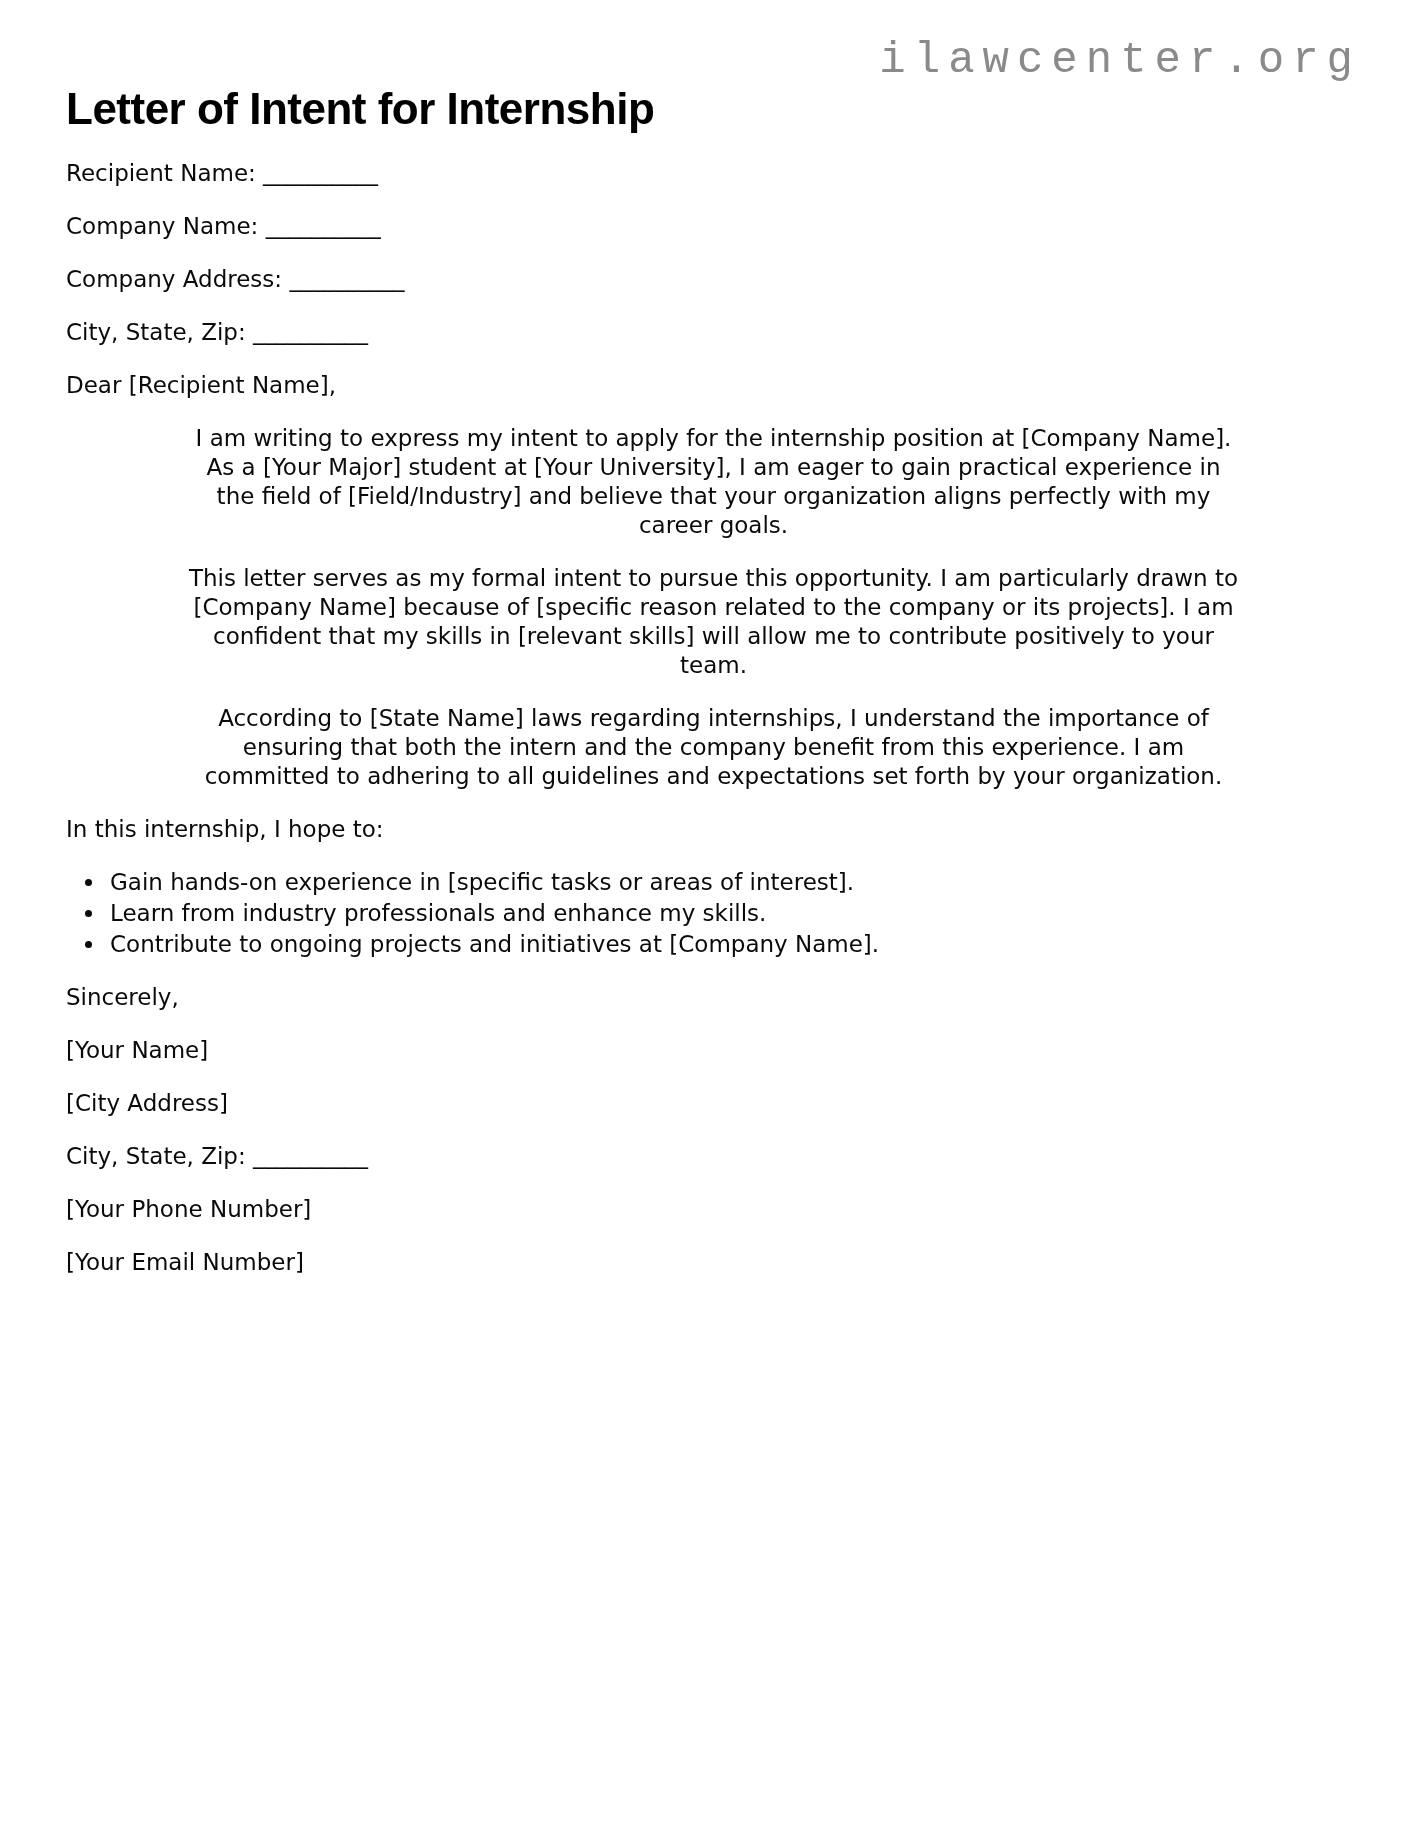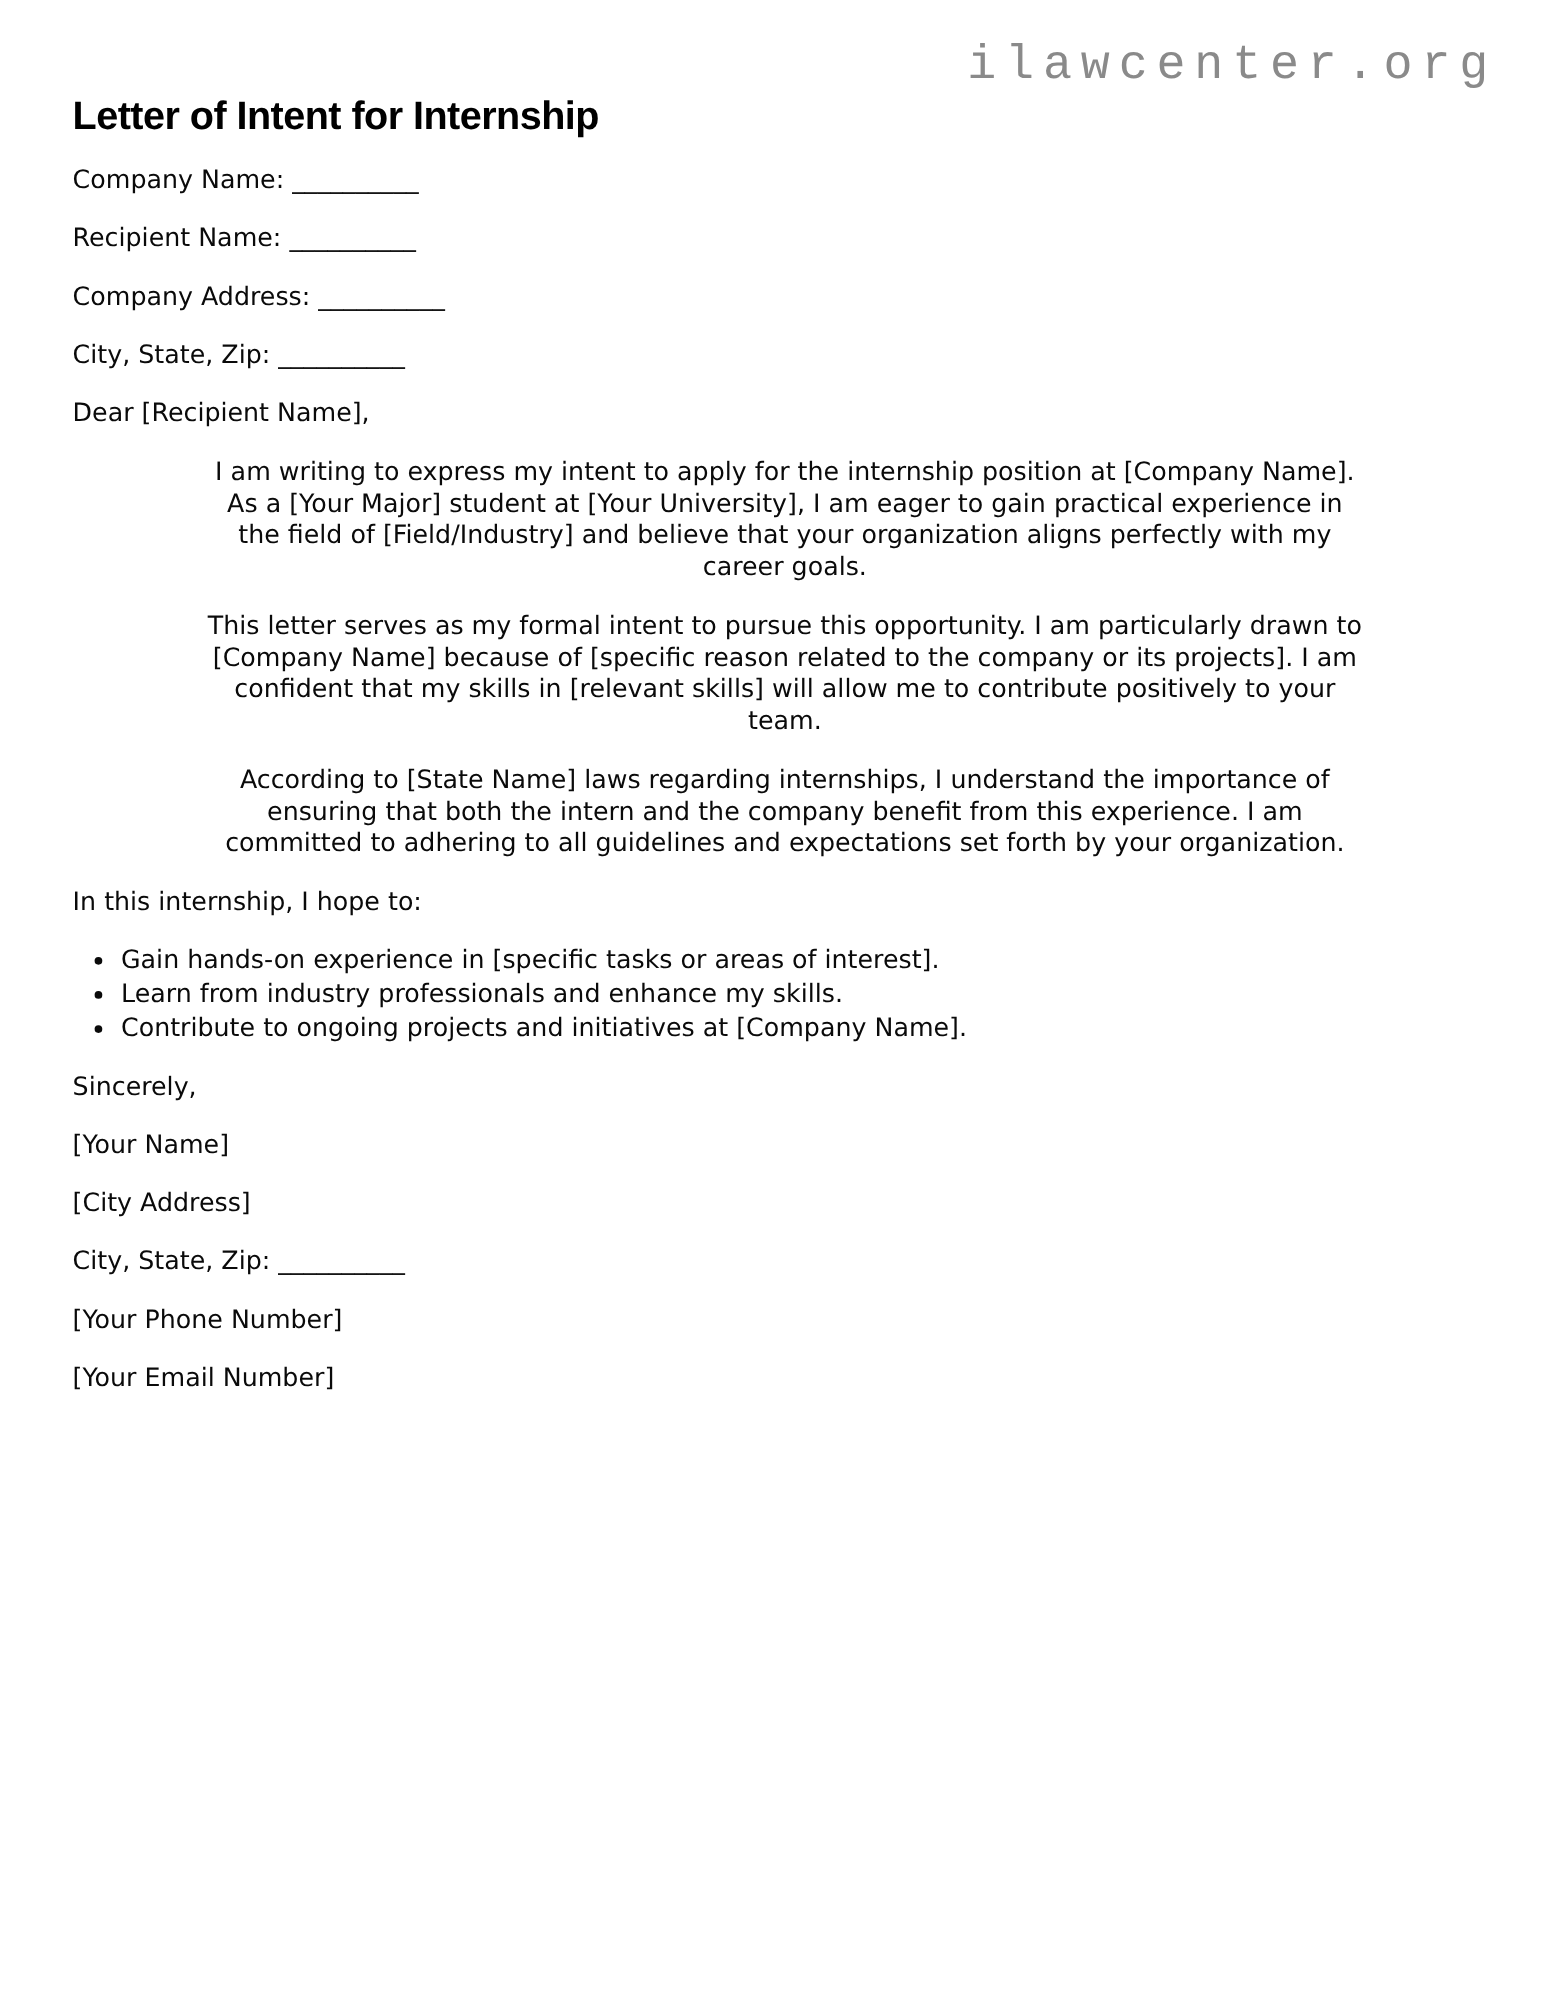--- a/index.html
+++ b/index.html
@@ -25,21 +25,21 @@
     font-size: 44px;
     letter-spacing: 8px;
     line-height: 1.1;
     color: #8a8a8a;
     margin: 0 0 2px 0;
     white-space: nowrap;
   }
   .title {
     font-family: "Liberation Sans", sans-serif;
     font-weight: bold;
-    font-size: 36px;
+    font-size: 44px;
     letter-spacing: -0.5px;
     line-height: 1.05;
     color: #000000;
     margin: 0 0 26px 0;
   }
   .letter {
     width: 1295px;
     font-size: 23px;
     line-height: 29px;
   }
@@ -64,22 +64,22 @@
 <body>
 
 <div class="page">
 
   <div class="brand">ilawcenter.org</div>
 
   <h1 class="title">Letter of Intent for Internship</h1>
 
   <div class="letter">
 
+    <p class="line">Recipient Name: __________</p>
     <p class="line">Company Name: __________</p>
-    <p class="line">Recipient Name: __________</p>
     <p class="line">Company Address: __________</p>
     <p class="line">City, State, Zip: __________</p>
 
     <p class="line">Dear [Recipient Name],</p>
 
     <p class="para">I am writing to express my intent to apply for the internship position at [Company Name].
 As a [Your Major] student at [Your University], I am eager to gain practical experience in
 the field of [Field/Industry] and believe that your organization aligns perfectly with my
 career goals.</p>
 

